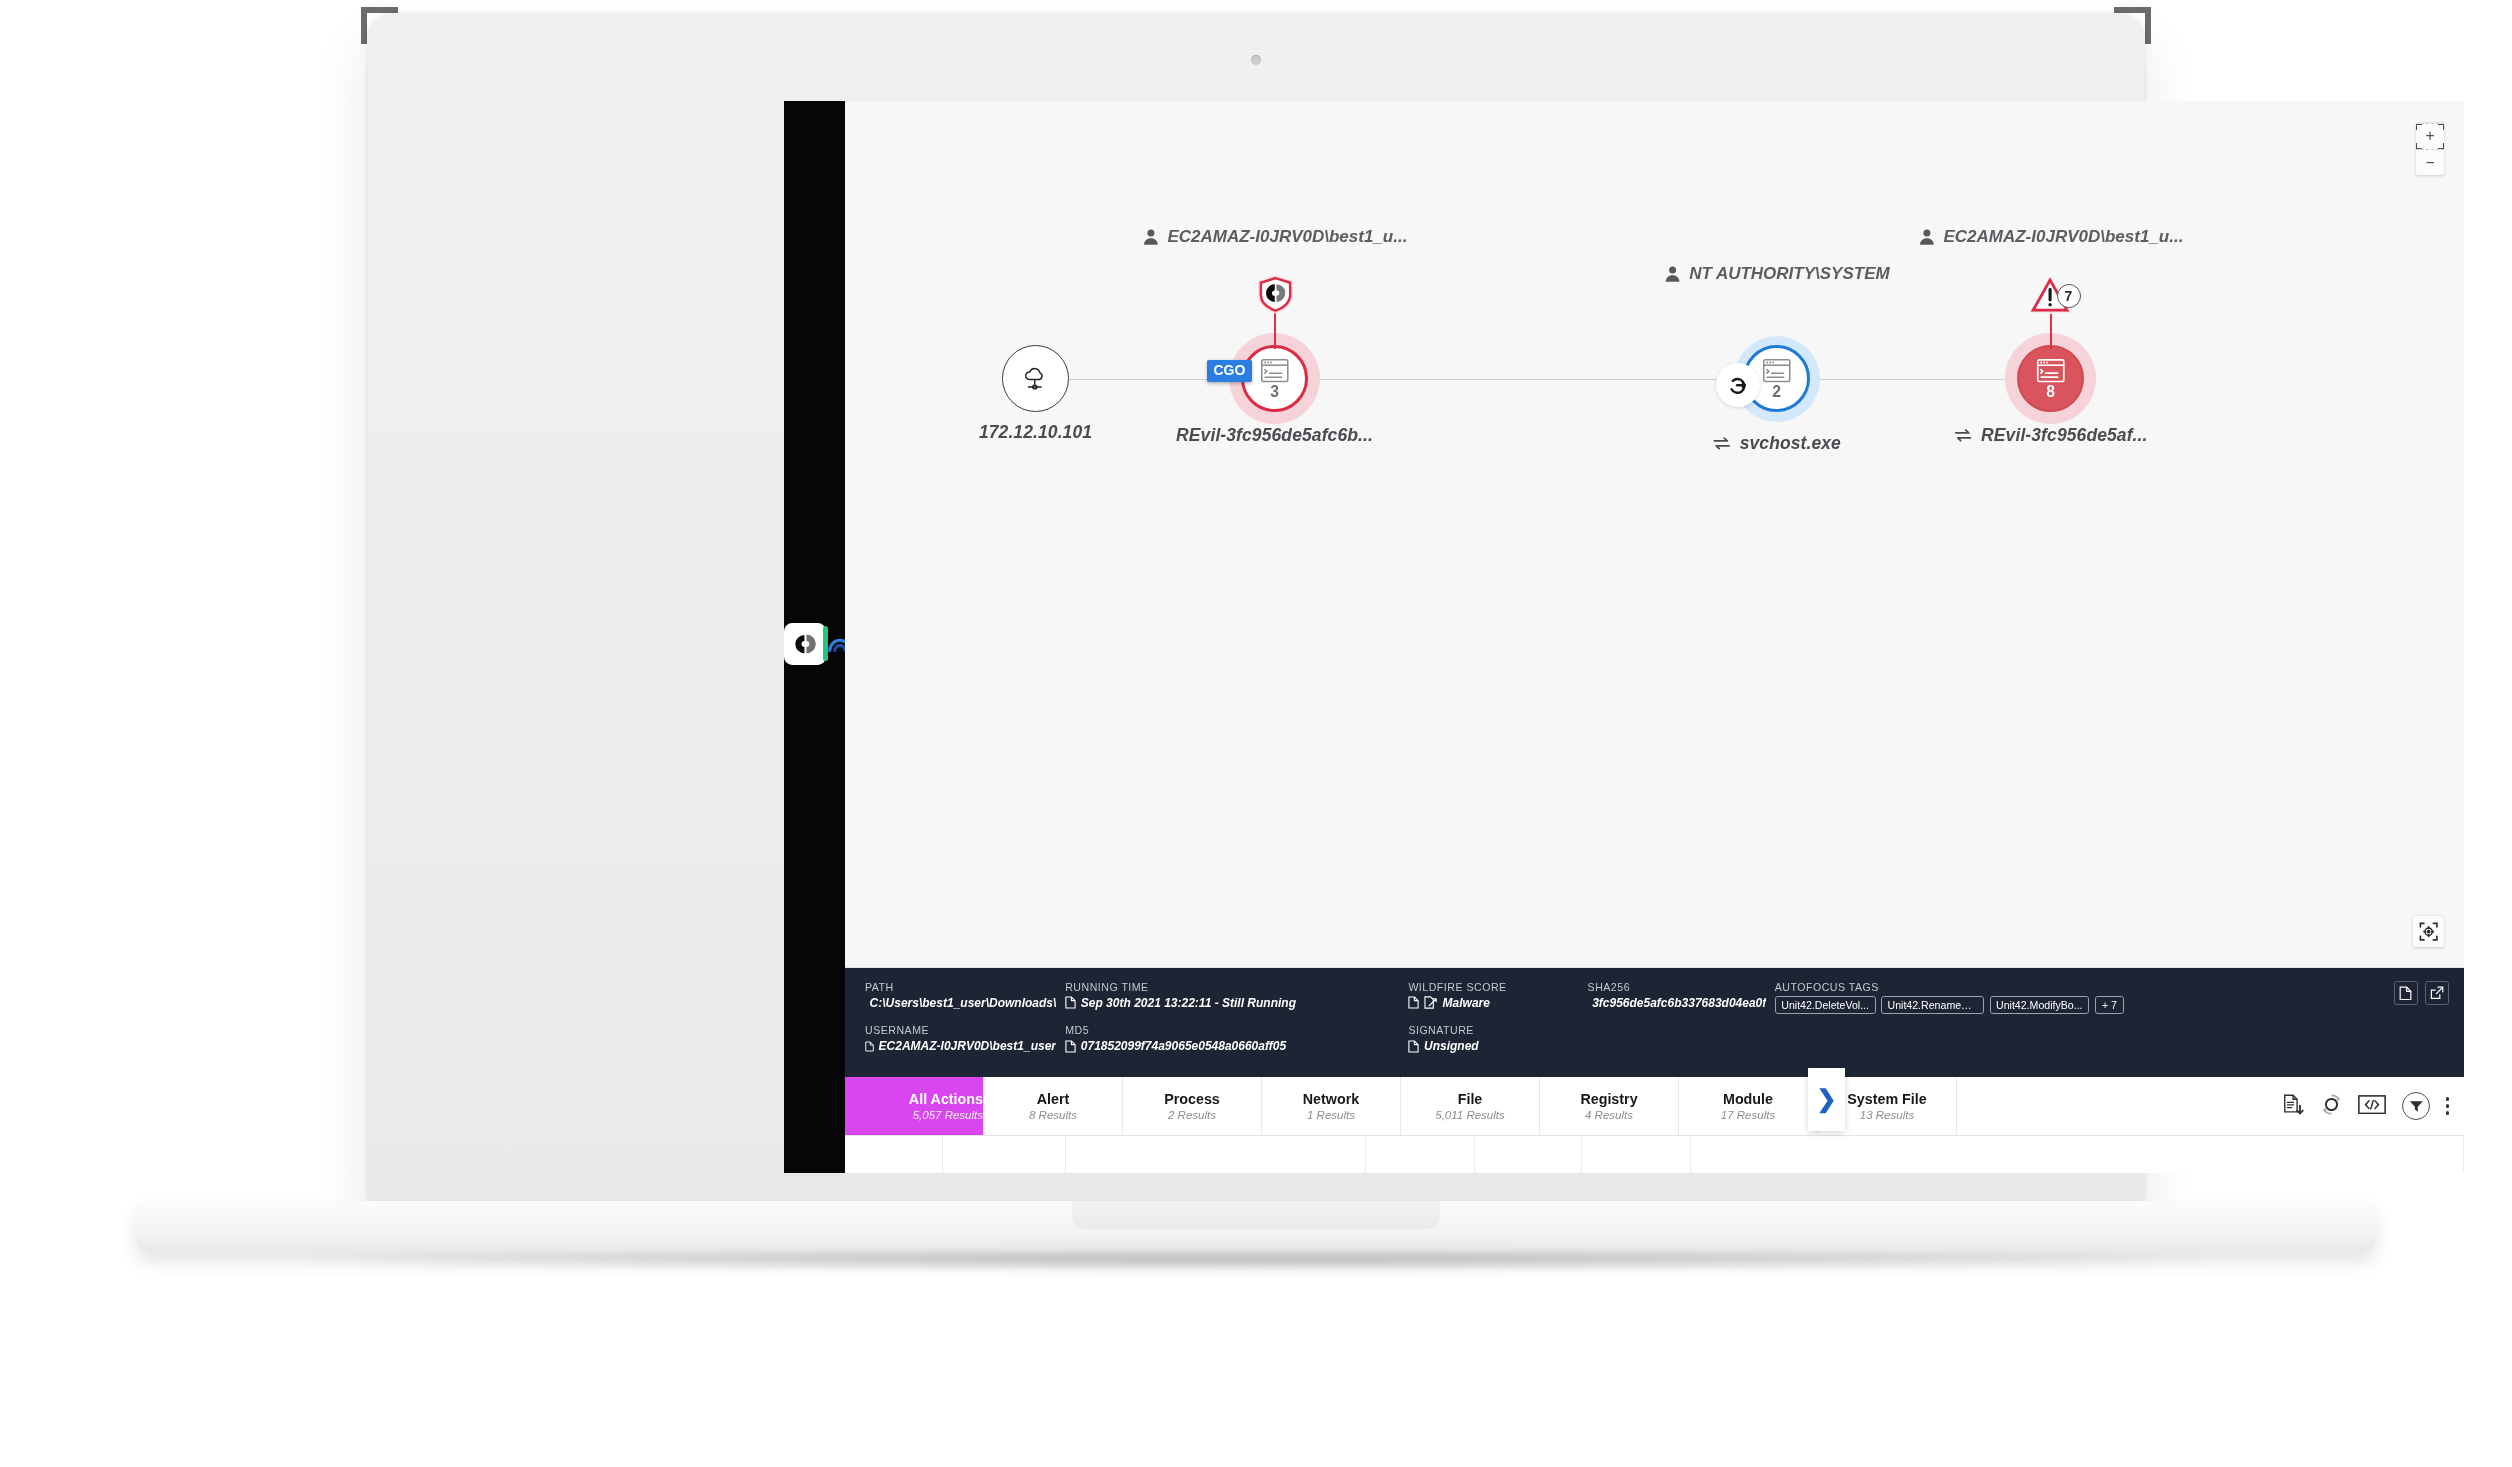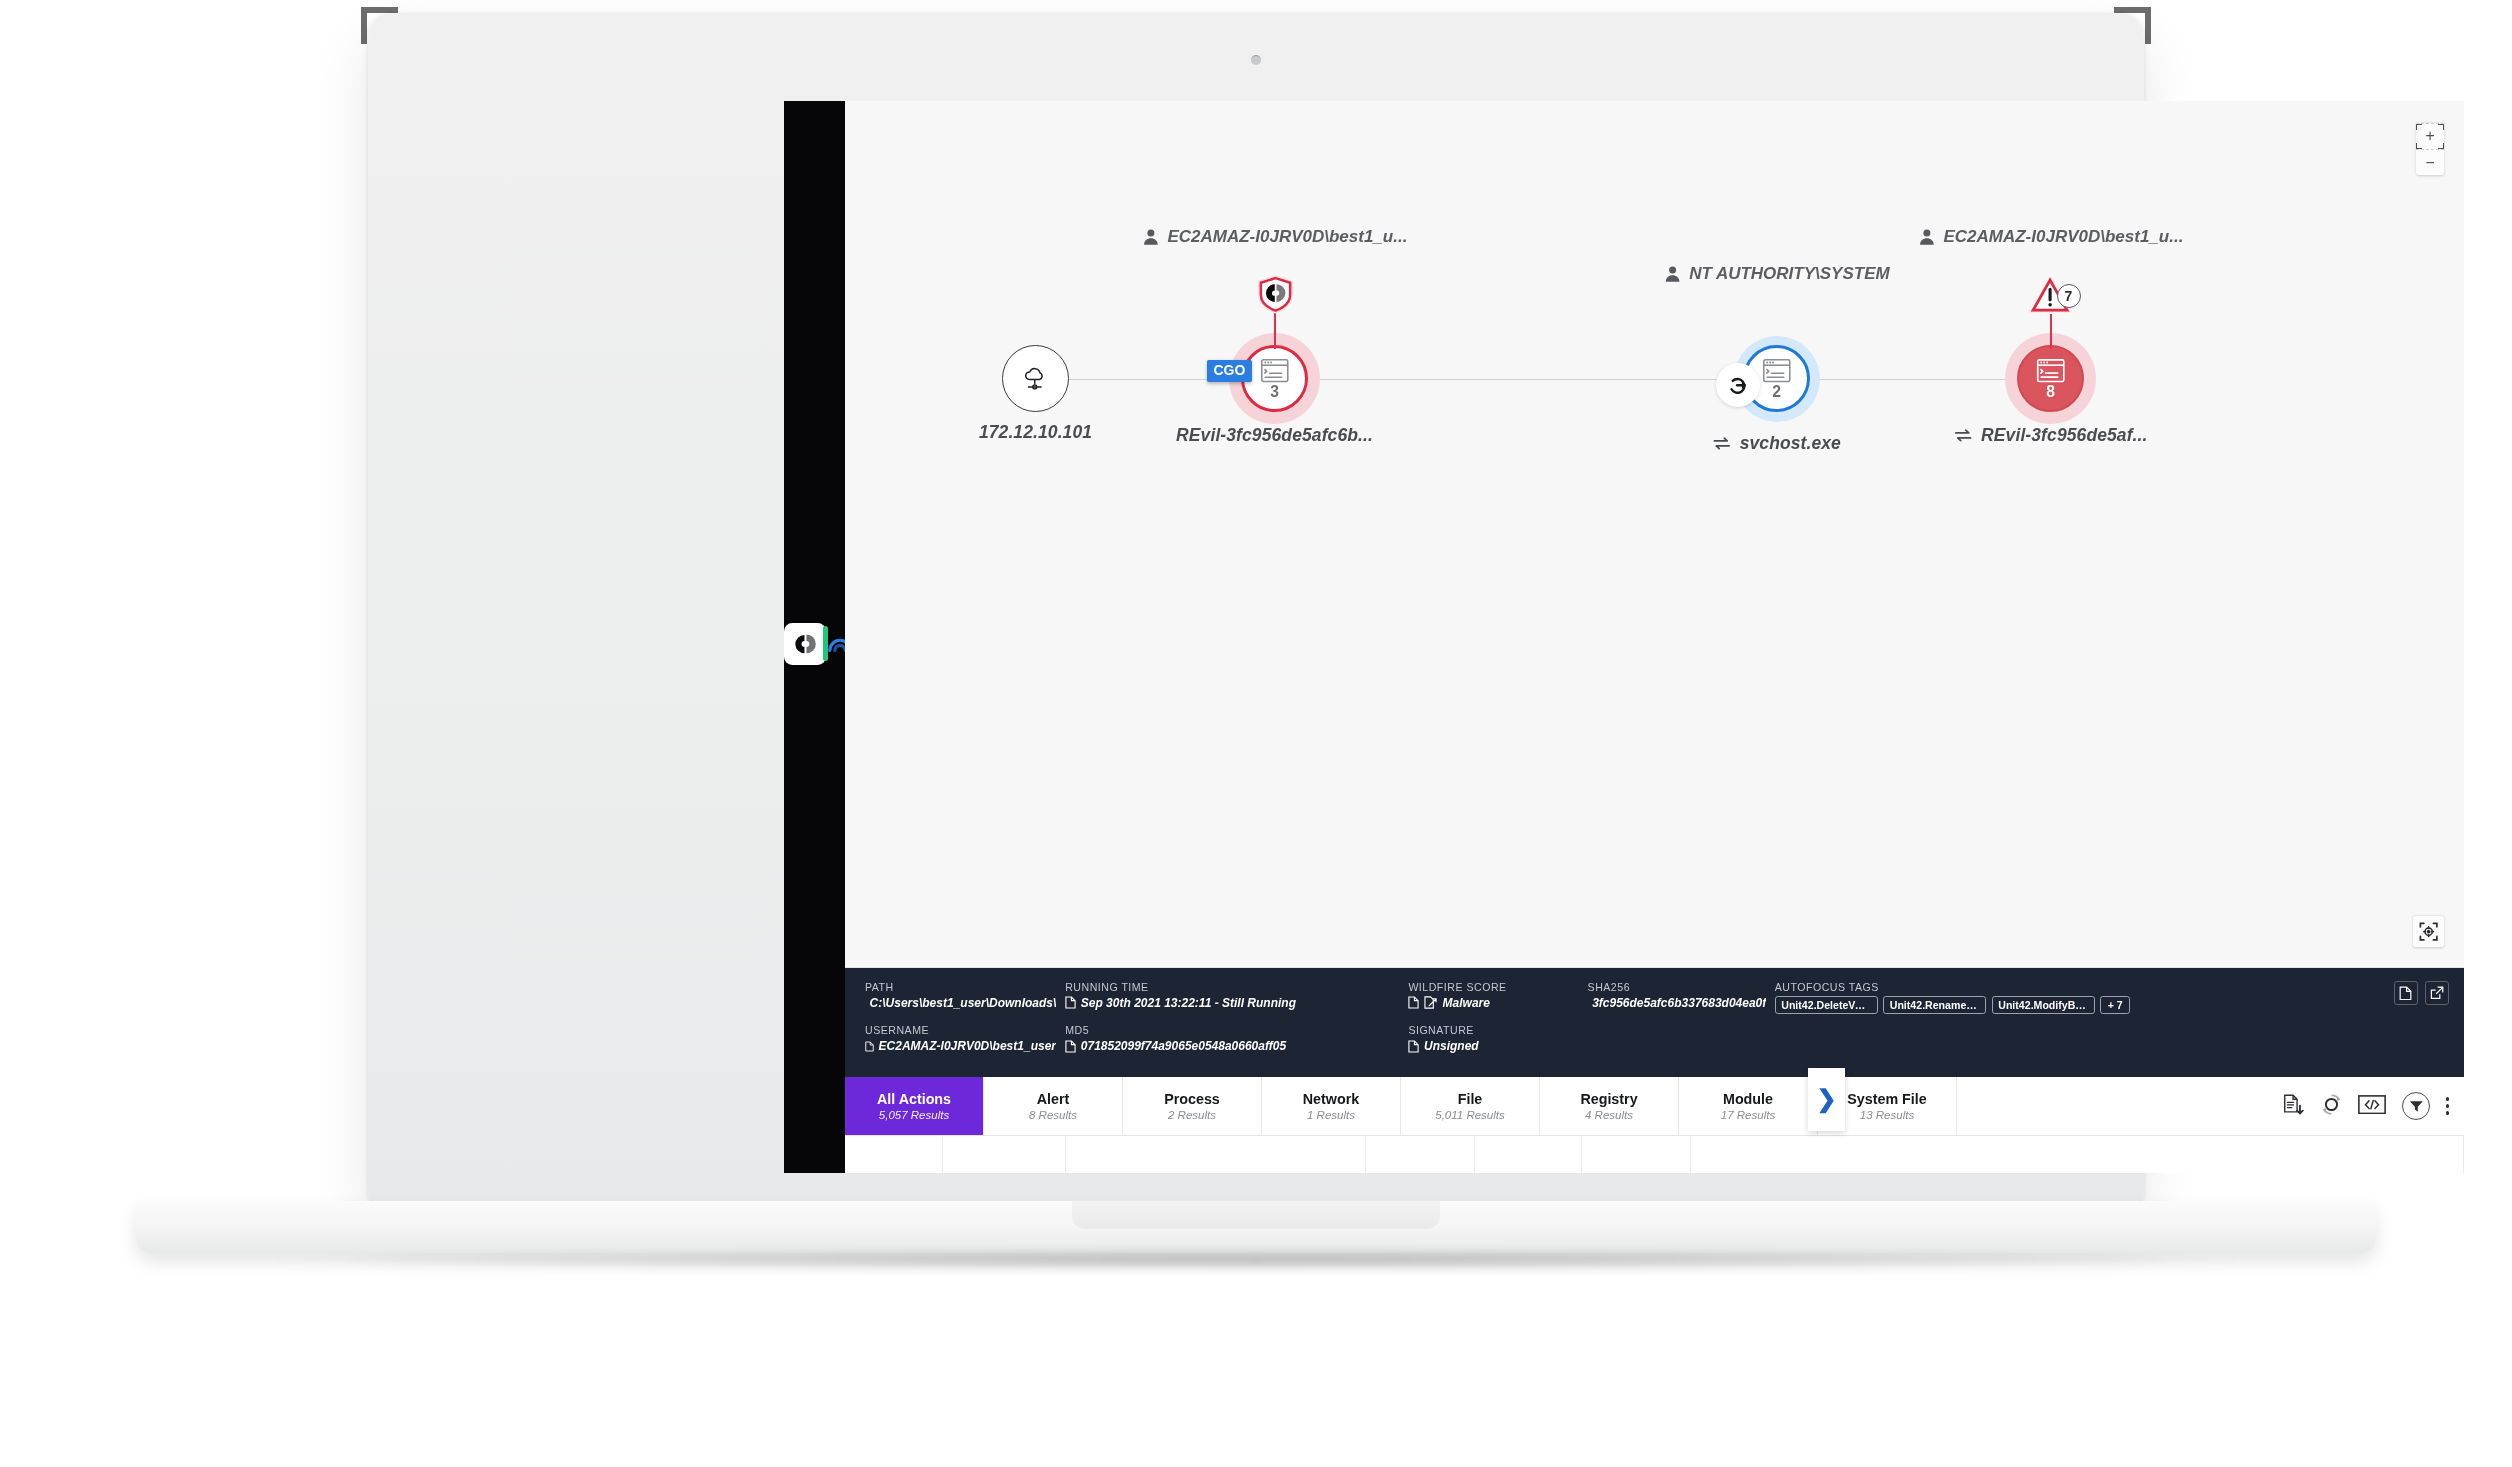--- a/index.html
+++ b/index.html
@@ -184,21 +184,21 @@
   .dfield { min-width: 0; }
   .dlabel {
     font-size: 10.6px; letter-spacing:0.5px; color:#c4c9d2;
     text-transform: uppercase; margin-bottom: 2.8px; white-space: nowrap;
   }
   .dval {
     font-size: 12px; font-style: italic; color:#fff; font-weight:600;
     white-space: nowrap; overflow:hidden; text-overflow: ellipsis;
     display:flex; align-items:center; gap:4.6px;
   }
-  .tagrow { display:flex; gap:5.5px; align-items:center; flex-wrap: nowrap; font-weight: bold; }
+  .tagrow { display:flex; gap:5.5px; align-items:center; flex-wrap: nowrap; }
   .tag {
     border:0.9px solid #9aa3b2; border-radius:2.8px; padding:1.8px 5.5px 2.8px;
     font-size:10.6px; color:#fff; white-space:nowrap; max-width:103px;
     overflow:hidden; text-overflow:ellipsis;
   }
   .tag.more { padding:1.8px 6.4px 2.8px; }
   #detail-actions { position:absolute; right:14.7px; top:13px; display:flex; gap:7.4px; }
   .dbtn {
     width:24px;height:24px;border:0.9px solid #5b6271;border-radius:2.8px;
     display:flex;align-items:center;justify-content:center;
@@ -207,21 +207,21 @@
   
   #tabs {
     flex: 0 0 59px; display:flex; background:#fff; border-bottom:0.9px solid #e4e4e6;
     position:relative;
   }
   .tab {
     width: 139px; flex:0 0 139px; border-right:0.9px solid #e8e8ea;
     display:flex; flex-direction:column; align-items:center; justify-content:center;
     gap:2.8px;
   }
-  .tab.active { background:#6d28d9; }
+  .tab.active { background:#d946ef;align-items:flex-end; }
   .tab-label { font-size:14.3px; font-weight:700; color:#17181a; }
   .tab.active .tab-label { color:#fff; }
   .tab-sub { font-size:11.5px; font-style:italic; color:#8b8d92; }
   .tab.active .tab-sub { color:#f0f0f0; }
   #tab-next {
     position:absolute; left:963px; top:-9.2px; width:37px; height:63px;
     background:#fff; box-shadow: 0 1.8px 6.4px rgba(0,0,0,.16);
     display:flex; align-items:center; justify-content:center;
     color:#1e62c4; font-size:24px; font-weight:bold; line-height:1;
   }

